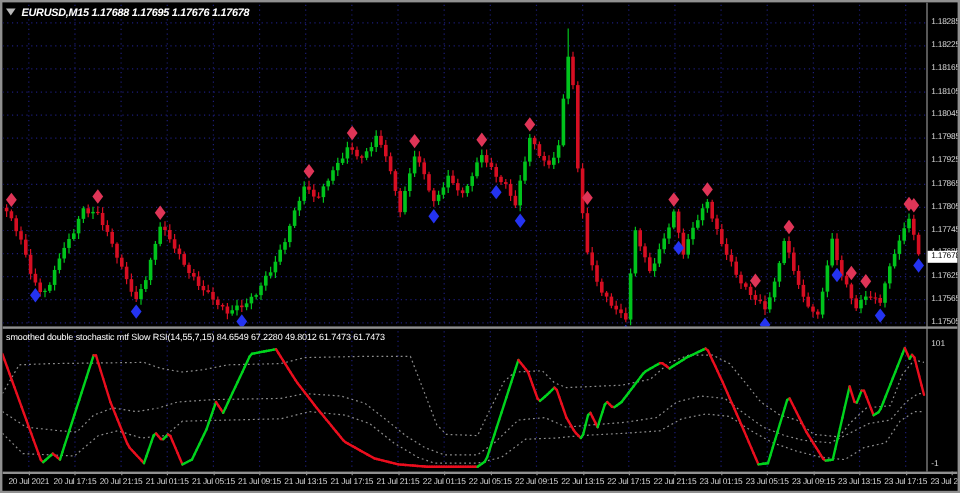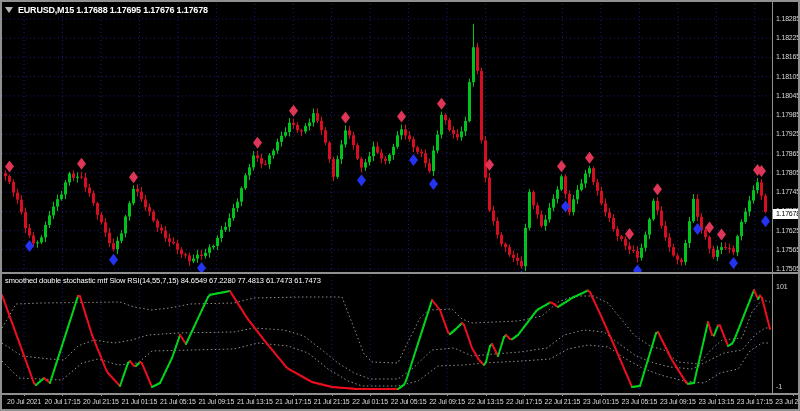--- a/index.html
+++ b/index.html
@@ -5,21 +5,21 @@
   html,body{margin:0;padding:0;background:#222;}
   #win{
     position:relative;width:800px;height:411px;
     box-sizing:border-box;border:2px solid #909090;
     background:#000;overflow:hidden;
     font-family:"Liberation Sans",sans-serif;
   }
   #win *{box-sizing:border-box;}
   .abs{position:absolute;}
   #titlebar{left:3px;top:2px;height:12px;color:#fff;font-size:9px;font-weight:bold;
-    display:flex;align-items:center;gap:5px;z-index:6;letter-spacing:-0.2px;}
+    display:flex;align-items:center;gap:5px;z-index:6;letter-spacing:-0.2px;font-style:italic;}
   #sym-marker{width:0;height:0;border-left:4px solid transparent;border-right:4px solid transparent;
     border-top:6px solid #b8b8b8;}
   #main-svg{left:0;top:0;z-index:2;}
   #ind-svg{left:0;top:272px;z-index:2;}
   #axis-line{left:770px;top:0;width:1px;height:391px;background:#909090;z-index:4;}
   #sep1{left:0;top:270px;width:796px;height:2px;background:#909090;z-index:5;}
   #sep2{left:0;top:391px;width:796px;height:2px;background:#909090;z-index:5;}
   #price-axis{left:771px;top:0;width:25px;height:270px;z-index:3;}
   .pricelbl{position:absolute;left:3px;color:#d9d9d9;font-size:7px;white-space:nowrap;letter-spacing:-0.2px;}
   #price-tag{left:771px;width:25px;height:10px;background:#ffffff;color:#000;font-size:7px;
@@ -490,21 +490,21 @@
         <path d="M 563.5 198.56544398361677 L 568 204.56544398361677 L 563.5 210.56544398361677 L 559 204.56544398361677 Z" fill="#2433f0"></path>
         <path d="M 635.5 262.57144403552195 L 640 268.57144403552195 L 635.5 274.57144403552195 L 631 268.57144403552195 Z" fill="#2433f0"></path>
         <path d="M 695.5 221.10884592271003 L 700 227.10884592271003 L 695.5 233.10884592271003 L 691 227.10884592271003 Z" fill="#2433f0"></path>
         <path d="M 731.5 255.00355923353777 L 736 261.00355923353777 L 731.5 267.00355923353777 L 727 261.00355923353777 Z" fill="#2433f0"></path>
         <path d="M 763.5 213.22597409185147 L 768 219.22597409185147 L 763.5 225.22597409185147 L 759 219.22597409185147 Z" fill="#2433f0"></path>
       </g>
     </svg>
 
   <div id="sep1" class="abs"></div>
 
-  <div id="ind-label" class="abs">smoothed double stochastic mtf Slow RSI(14,55,7,15) 84.6549 67.2280 77.4813 61.7473 61.7473</div>
+  <div id="ind-label" class="abs">smoothed double stochastic mtf Slow RSI(14,55,7,15) 84.6549 67.2280 49.8012 61.7473 61.7473</div>
 
   <svg id="ind-svg" class="abs" width="770" height="119" viewBox="0 272 770 119">
       <g>
         <line x1="22" y1="274" x2="22" y2="390" stroke="#1d1d78" stroke-width="1" stroke-dasharray="1 3"></line>
         <line x1="60.46" y1="274" x2="60.46" y2="390" stroke="#1d1d78" stroke-width="1" stroke-dasharray="1 3"></line>
         <line x1="98.92" y1="274" x2="98.92" y2="390" stroke="#1d1d78" stroke-width="1" stroke-dasharray="1 3"></line>
         <line x1="137.38" y1="274" x2="137.38" y2="390" stroke="#1d1d78" stroke-width="1" stroke-dasharray="1 3"></line>
         <line x1="175.84" y1="274" x2="175.84" y2="390" stroke="#1d1d78" stroke-width="1" stroke-dasharray="1 3"></line>
         <line x1="214.3" y1="274" x2="214.3" y2="390" stroke="#1d1d78" stroke-width="1" stroke-dasharray="1 3"></line>
         <line x1="252.76" y1="274" x2="252.76" y2="390" stroke="#1d1d78" stroke-width="1" stroke-dasharray="1 3"></line>

